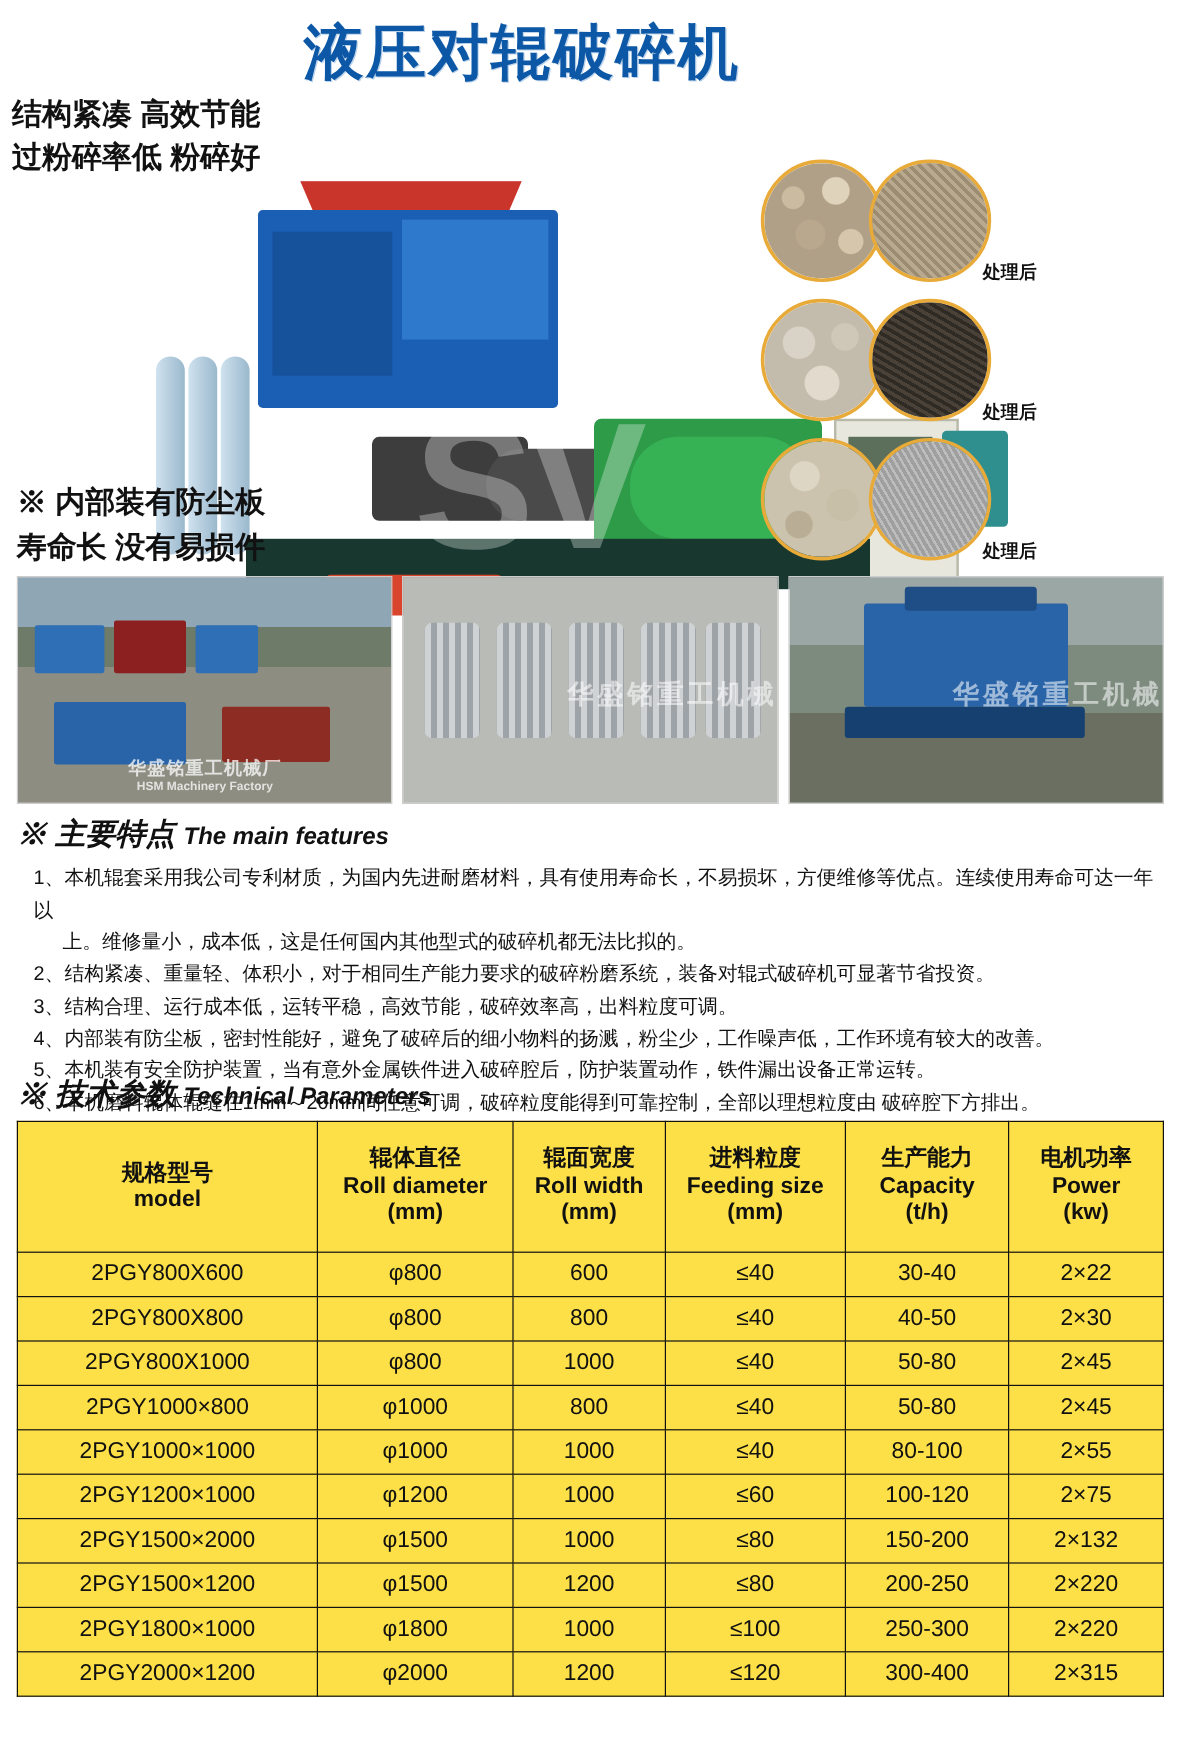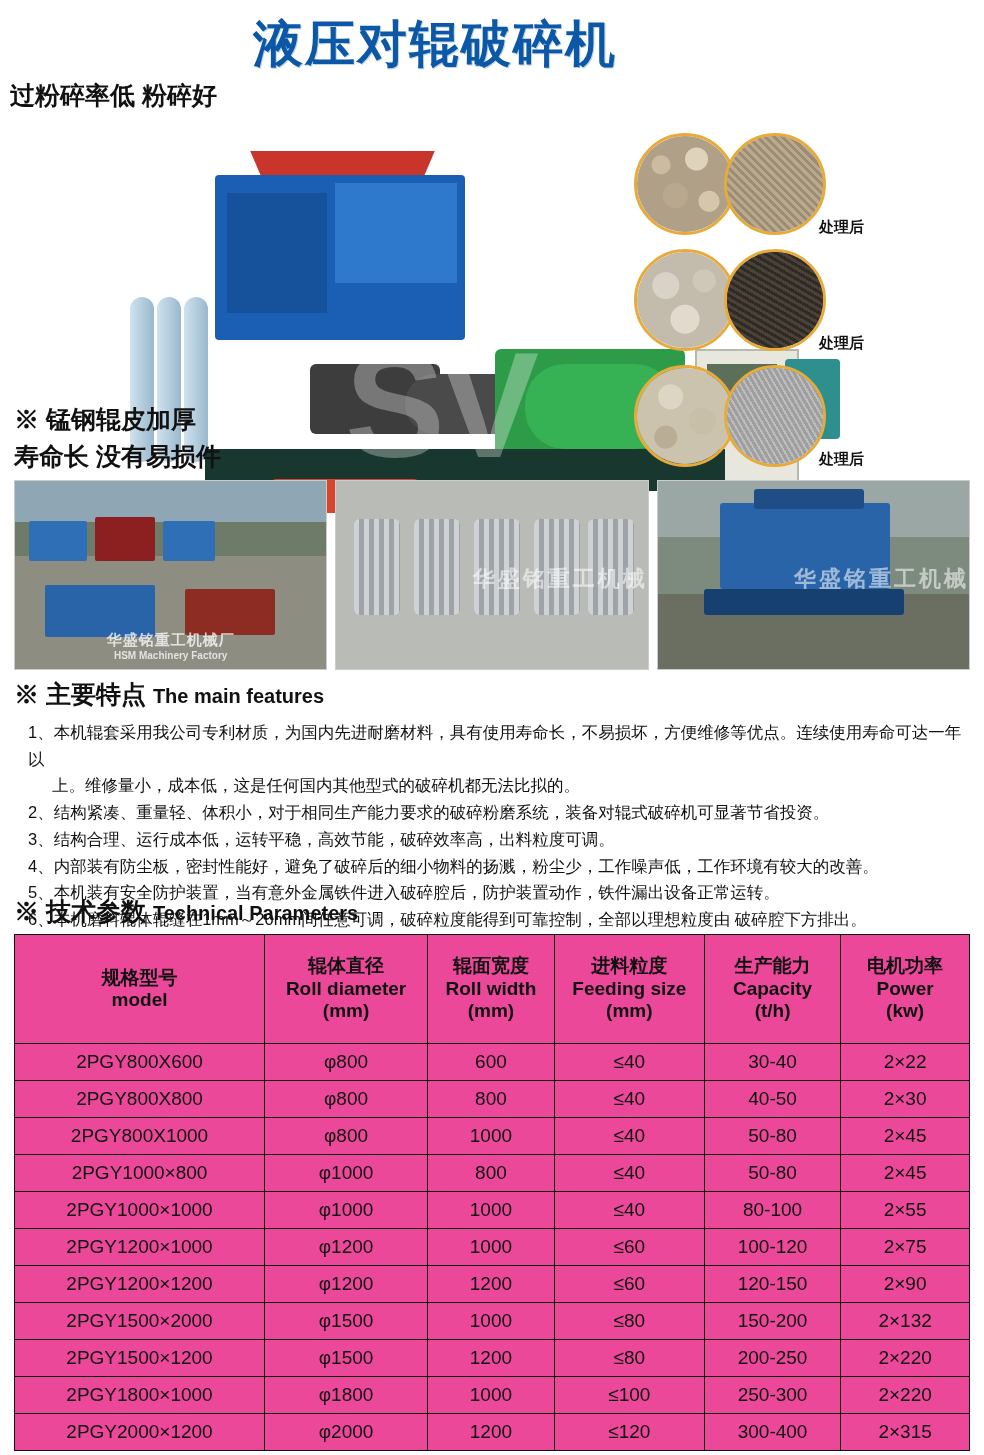--- a/index.html
+++ b/index.html
@@ -103,35 +103,35 @@
     color:rgba(255,255,255,.75);font-size:15px;font-weight:bold;letter-spacing:1px;
   }
   .wm small{display:block;font-size:10px;letter-spacing:0;}
   .wm-center{
     position:absolute;left:0;right:0;top:44%;text-align:right;
     color:rgba(255,255,255,.55);font-size:22px;font-weight:bold;letter-spacing:3px;
   }
 
   
   .sec-head{
-    font-size:25px;font-weight:bold;margin:0;padding:0;
+    font-size:25px;font-weight:bold;margin:0;padding:0;font-style:italic;
   }
   .sec-head .en{font-size:20px;font-weight:bold;}
   .features{position:absolute;left:14px;top:678px;width:956px;}
   .feat-list{margin:8px 0 0 0;padding:0;list-style:none;}
   .feat-list li{
     font-size:16.5px;line-height:1.62;color:#111;
     text-indent:0;padding-left:14px;
   }
   .feat-list li.cont{padding-left:38px;}
 
   
   .params{position:absolute;left:14px;top:895px;width:956px;}
   table{border-collapse:collapse;width:956px;margin-top:6px;
-    table-layout:fixed;background:#ec4899;}
+    table-layout:fixed;background:#fde047;}
   th,td{border:1px solid #111;text-align:center;color:#111;}
   thead th{
     font-size:19px;font-weight:bold;line-height:1.18;padding:6px 2px;height:96px;
     vertical-align:middle;
   }
   tbody td{font-size:19px;padding:5px 2px;height:26px;}
   tbody td.model{font-size:19px;}
   col.c1{width:233px;}
   col.c2{width:152px;}
   col.c3{width:118px;}
@@ -142,20 +142,21 @@
 </head>
 <body>
 
 <div class="page">
 
   <div class="title">液压对辊破碎机</div>
 
   <div class="hero">
 
     <div class="hero-left">
+      <div>结构紧凑 高效节能</div>
       <div>过粉碎率低 粉碎好</div>
     </div>
 
     <div class="machine">
       <div class="m-hopper"></div>
       <div class="m-blue"></div>
       <div class="m-blue2"></div>
       <div class="m-blue3"></div>
       <div class="m-cyl" style="left:35px"></div>
       <div class="m-cyl" style="left:62px"></div>
@@ -167,21 +168,21 @@
       <div class="m-cab"></div>
       <div class="m-cab-win"></div>
       <div class="m-cab2"></div>
       <div class="m-base"></div>
       <div class="m-shaft"></div>
       <div class="m-shaft2"></div>
       <div class="watermark">SV</div>
     </div>
 
     <div class="hero-left2">
-      <div>※ 锰钢辊皮加厚</div>
+      <div>※ 内部装有防尘板</div>
       <div>寿命长 没有易损件</div>
     </div>
 
     <div class="samples">
 
       <div class="sample-row">
         <span class="lbl top">鹅卵石</span>
         <div class="circ a">
             <div class="rock1"></div>
           </div>
@@ -355,28 +356,20 @@
           </tr>
           <tr>
             <td class="model">2PGY1200×1000</td>
             <td>φ1200</td>
             <td>1000</td>
             <td>≤60</td>
             <td>100-120</td>
             <td>2×75</td>
           </tr>
           <tr>
-            <td class="model">2PGY1200×1200</td>
-            <td>φ1200</td>
-            <td>1200</td>
-            <td>≤60</td>
-            <td>120-150</td>
-            <td>2×90</td>
-          </tr>
-          <tr>
             <td class="model">2PGY1500×2000</td>
             <td>φ1500</td>
             <td>1000</td>
             <td>≤80</td>
             <td>150-200</td>
             <td>2×132</td>
           </tr>
           <tr>
             <td class="model">2PGY1500×1200</td>
             <td>φ1500</td>

